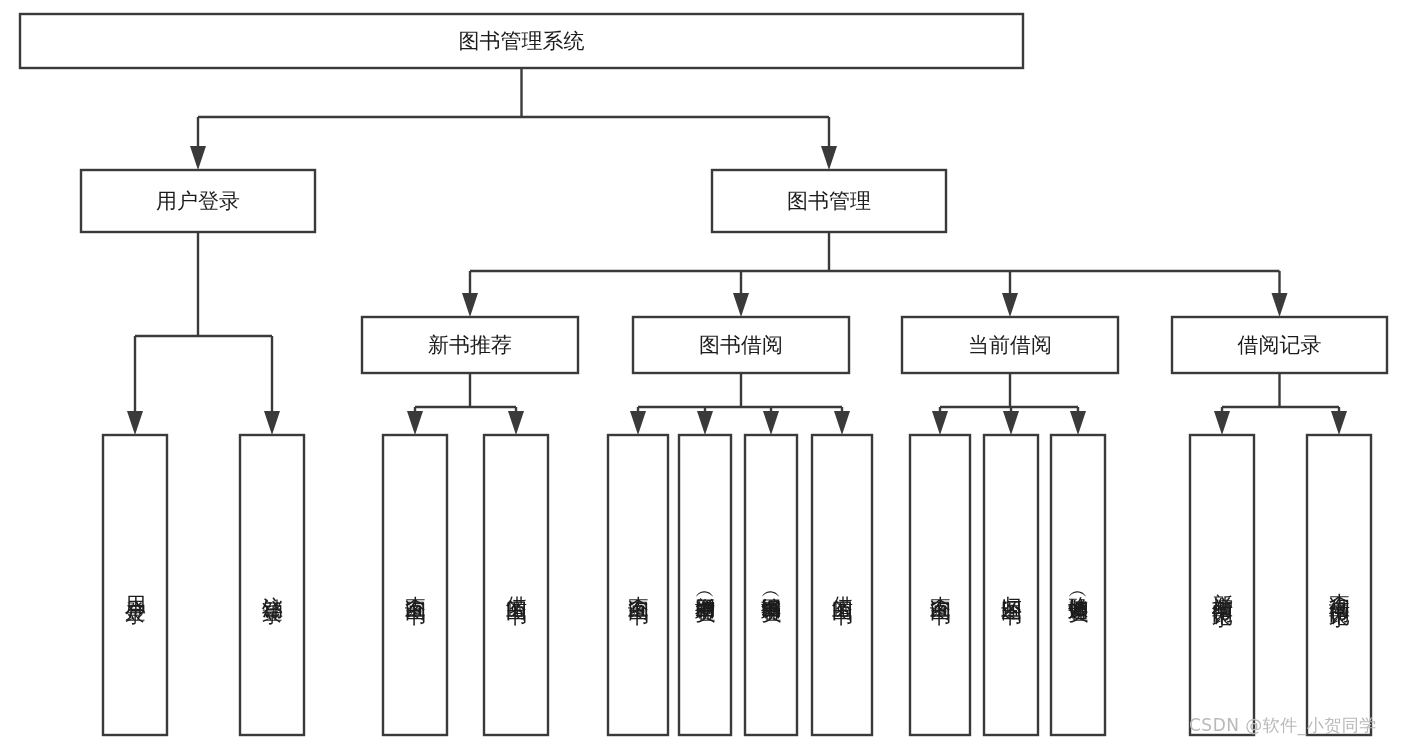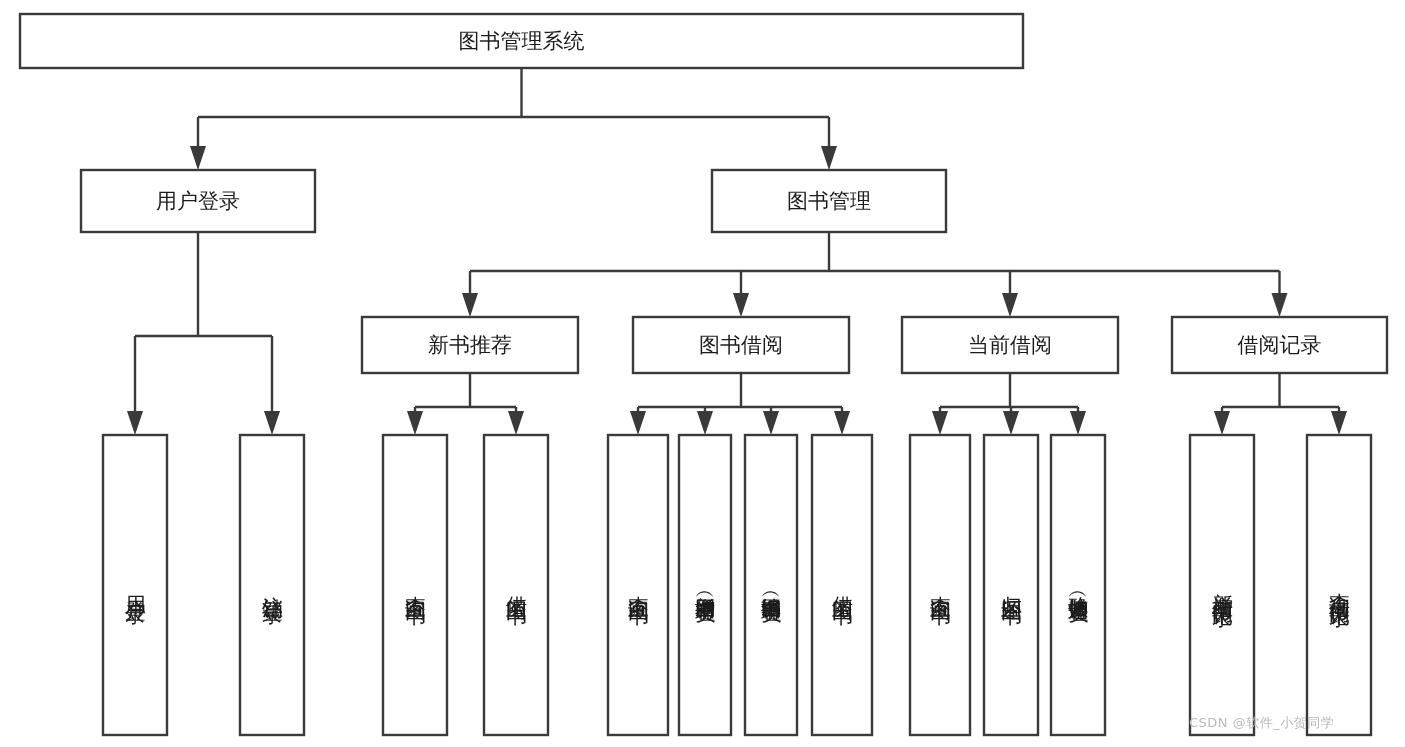--- a/index.html
+++ b/index.html
@@ -46,21 +46,21 @@
   .node-label-h {
     font-family: "DejaVu Sans", "Liberation Sans", sans-serif;
     font-size: 21px;
     fill: #1c1c1c;
     text-anchor: middle;
     dominant-baseline: middle;
   }
   .watermark-text {
     position: absolute;
     font-family: "DejaVu Sans", "Liberation Sans", sans-serif;
-    font-size: 13px;
+    font-size: 17px;
     color: #b9b9b9;
     white-space: nowrap;
     letter-spacing: 0.5px;
   }
   .vnode {
     position: absolute;
     box-sizing: border-box;
     display: flex;
     align-items: center;
     justify-content: center;

